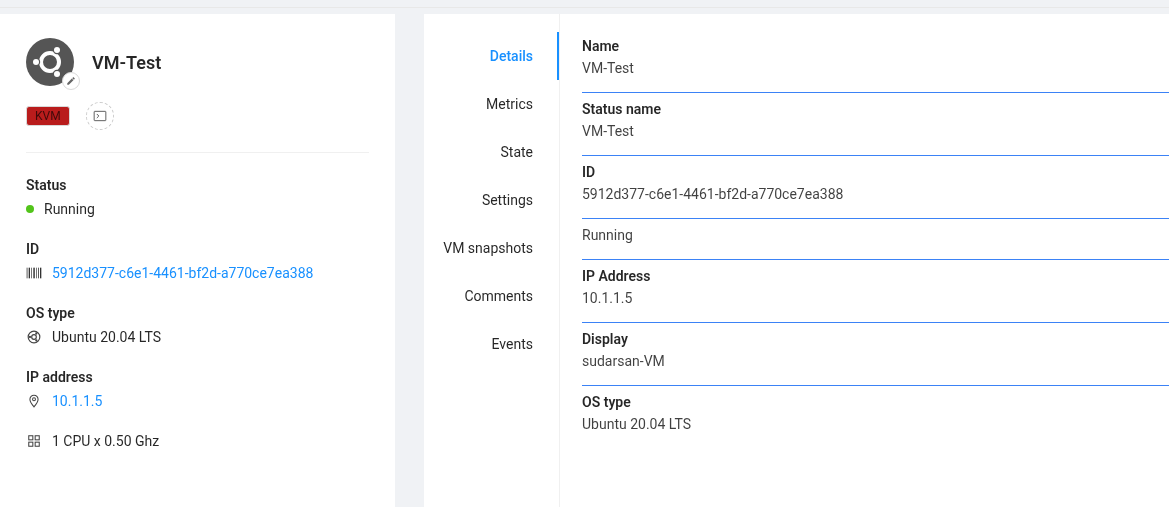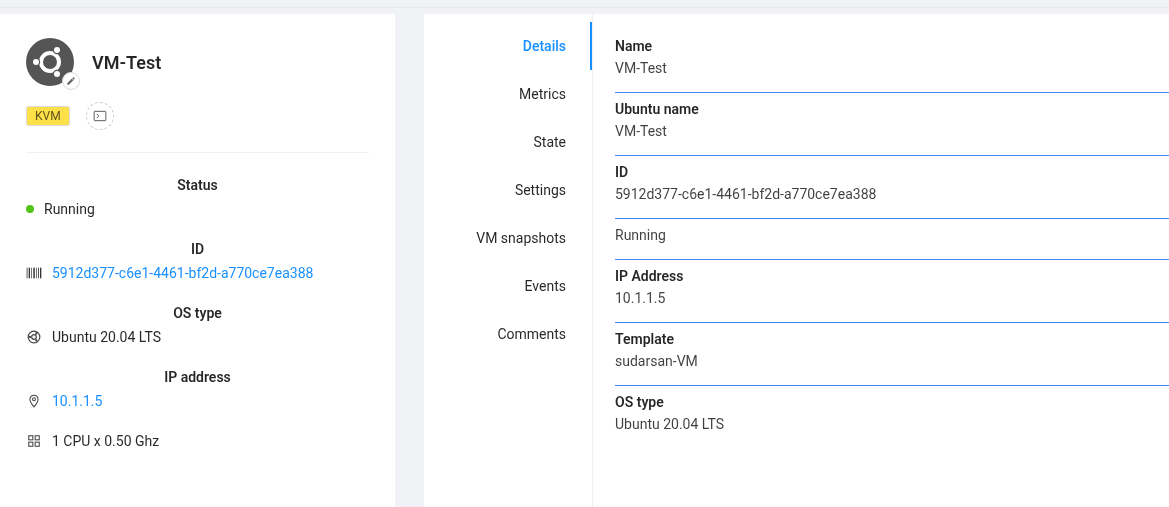--- a/index.html
+++ b/index.html
@@ -72,38 +72,37 @@
       align-items:center;
       gap: 16px;
       margin-bottom: 22px;
     }
     .chip {
       border: 1px solid #d9d9d9;
       border-radius: 3px;
       padding: 2px 8px;
       font-size: 12px;
       color: rgba(0,0,0,0.65);
-      background:#fde047;
+      background:#b91c1c;
     }
     .dashed-circle {
       width: 28px;
       height: 28px;
       border: 1px dashed #ccc;
       border-radius: 50%;
       display:flex;
       align-items:center;
       justify-content:center;
     }
     .divider {
       border-top: 1px solid #f0f0f0;
       margin-bottom: 24px;
     }
     .field-block {
       margin-bottom: 24px;
-      text-align: center;
     }
     .field-label {
       font-size: 14px;
       font-weight: 600;
       color: rgba(0,0,0,0.85);
       margin-bottom: 8px;
     }
     .field-value {
       display:flex;
       align-items:center;
@@ -128,23 +127,23 @@
     }
 
     
     .right-panel {
       background: #fff;
       flex: 1;
       display: flex;
       overflow: hidden;
     }
     .tab-list {
-      width: 169px;
+      width: 136px;
       border-right: 1px solid #f0f0f0;
-      padding-top: 8px;
+      padding-top: 18px;
     }
     .tab-item {
       height: 48px;
       display:flex;
       align-items:center;
       justify-content:flex-end;
       padding-right: 24px;
       font-size: 14px;
       color: rgba(0,0,0,0.85);
       border-right: 2px solid transparent;
@@ -289,46 +288,46 @@
 
   </div>
 
   <div class="right-panel">
     <div class="tab-list">
       <div class="tab-item active">Details</div>
       <div class="tab-item">Metrics</div>
       <div class="tab-item">State</div>
       <div class="tab-item">Settings</div>
       <div class="tab-item">VM snapshots</div>
+      <div class="tab-item">Comments</div>
       <div class="tab-item">Events</div>
-      <div class="tab-item">Comments</div>
     </div>
 
     <div class="detail-content">
       <div class="detail-row">
         <div class="detail-label">Name</div>
         <div class="detail-value">VM-Test</div>
       </div>
       <div class="detail-row">
-        <div class="detail-label">Ubuntu name</div>
+        <div class="detail-label">Status name</div>
         <div class="detail-value">VM-Test</div>
       </div>
       <div class="detail-row">
         <div class="detail-label">ID</div>
         <div class="detail-value">5912d377-c6e1-4461-bf2d-a770ce7ea388</div>
       </div>
       <div class="detail-row">
         <div class="detail-value">Running</div>
       </div>
       <div class="detail-row">
         <div class="detail-label">IP Address</div>
         <div class="detail-value">10.1.1.5</div>
       </div>
       <div class="detail-row">
-        <div class="detail-label">Template</div>
+        <div class="detail-label">Display</div>
         <div class="detail-value">sudarsan-VM</div>
       </div>
       <div class="detail-row" style="border-bottom:none">
         <div class="detail-label">OS type</div>
         <div class="detail-value">Ubuntu 20.04 LTS</div>
       </div>
     </div>
   </div>
 
 </div>

